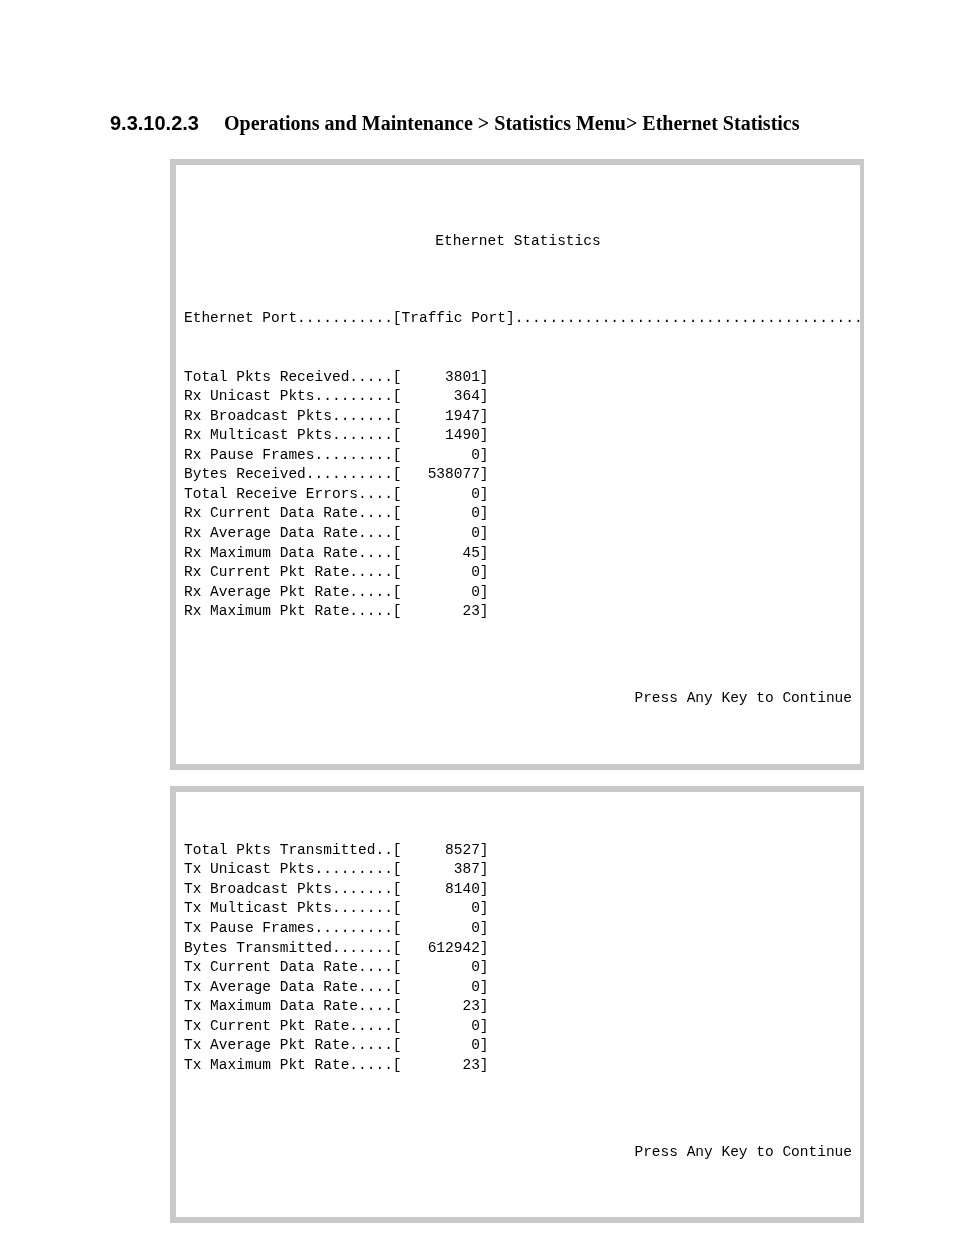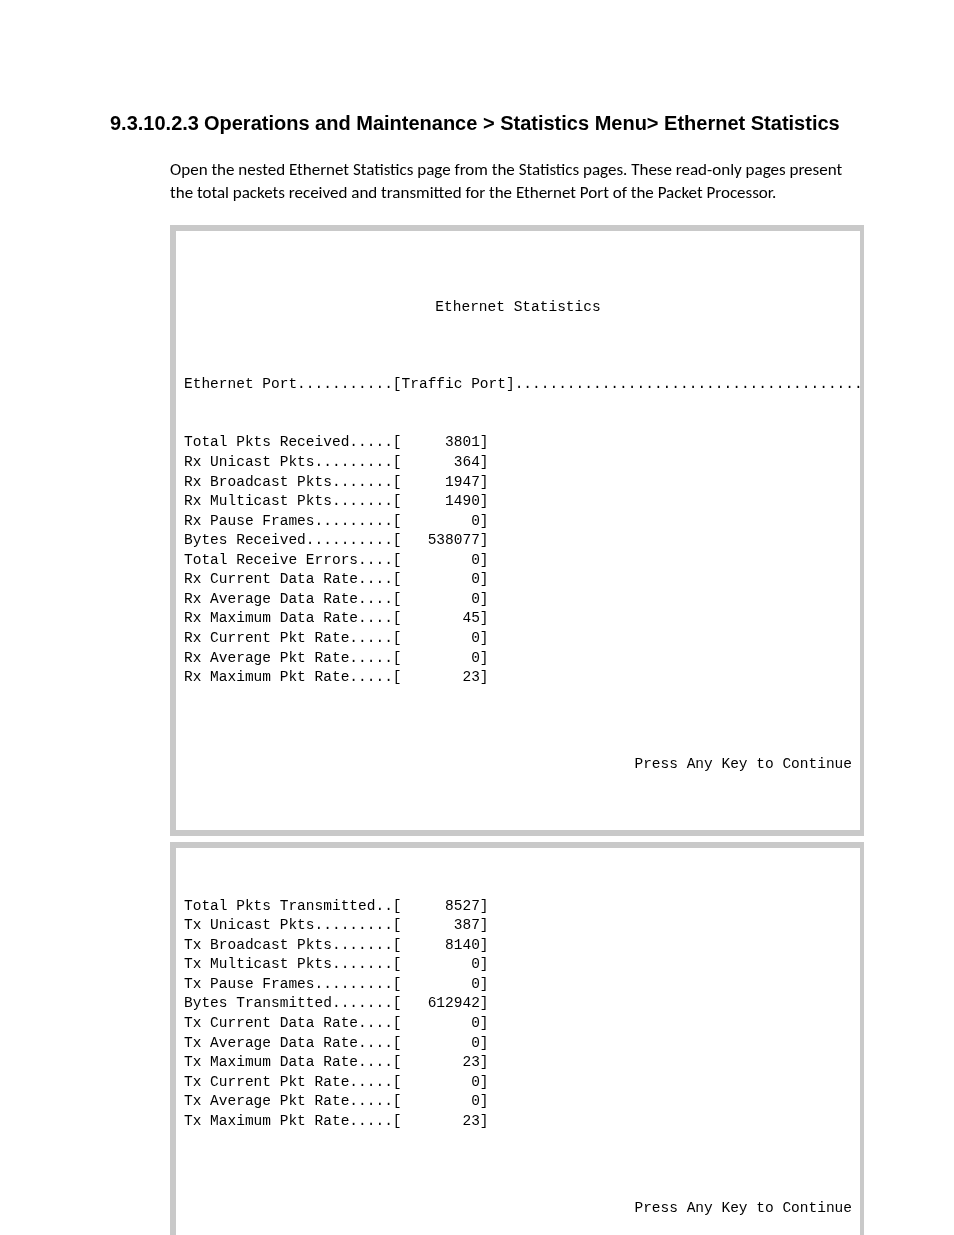--- a/index.html
+++ b/index.html
@@ -11,42 +11,42 @@
     }
     .page {
       width: 954px;
       min-height: 1235px;
       padding: 110px 90px 60px 110px;
       position: relative;
     }
     .section-heading {
       display: flex;
       align-items: flex-start;
-      gap: 5px;
+      gap: 25px;
       font-family: Arial, Helvetica, sans-serif;
       font-weight: bold;
       font-size: 20px;
       line-height: 1.35;
       margin-bottom: 22px;
     }
     .section-number { white-space: nowrap; }
-    .section-title { flex: 1; }
+    .section-title { flex: 1; font-family: Liberation Serif, serif; }
     .intro {
       font-size: 17px;
       line-height: 1.35;
       margin-left: 60px;
       margin-bottom: 20px;
     }
     .terminal {
       border: 6px solid #c9c9c9;
       border-right-width: 4px;
       border-top-width: 6px;
       padding: 10px 8px 12px 8px;
       margin-left: 60px;
-      margin-bottom: 6px;
+      margin-bottom: 16px;
       background: #ffffff;
       font-family: "Courier New", Courier, monospace;
       font-size: 14.5px;
       line-height: 1.35;
       white-space: pre;
       overflow: hidden;
     }
     .terminal-title {
       text-align: center;
       padding: 18px 0 18px 0;
@@ -59,21 +59,20 @@
 </head>
 <body>
 
 <div class="page">
 
   <div class="section-heading">
     <span class="section-number">9.3.10.2.3</span>
     <span class="section-title">Operations and Maintenance &gt; Statistics Menu&gt; Ethernet Statistics</span>
   </div>
 
-  <p class="intro">Open the nested Ethernet Statistics page from the Statistics pages. These read-only pages present the total packets received and transmitted for the Ethernet Port of the Packet Processor.</p>
 
   <div class="terminal">
     <div class="terminal-title">Ethernet Statistics</div>
     <div>Ethernet Port...........[Traffic Port].........................................P</div>
     <div id="t1rows">Total Pkts Received.....[     3801]
 Rx Unicast Pkts.........[      364]
 Rx Broadcast Pkts.......[     1947]
 Rx Multicast Pkts.......[     1490]
 Rx Pause Frames.........[        0]
 Bytes Received..........[   538077]

